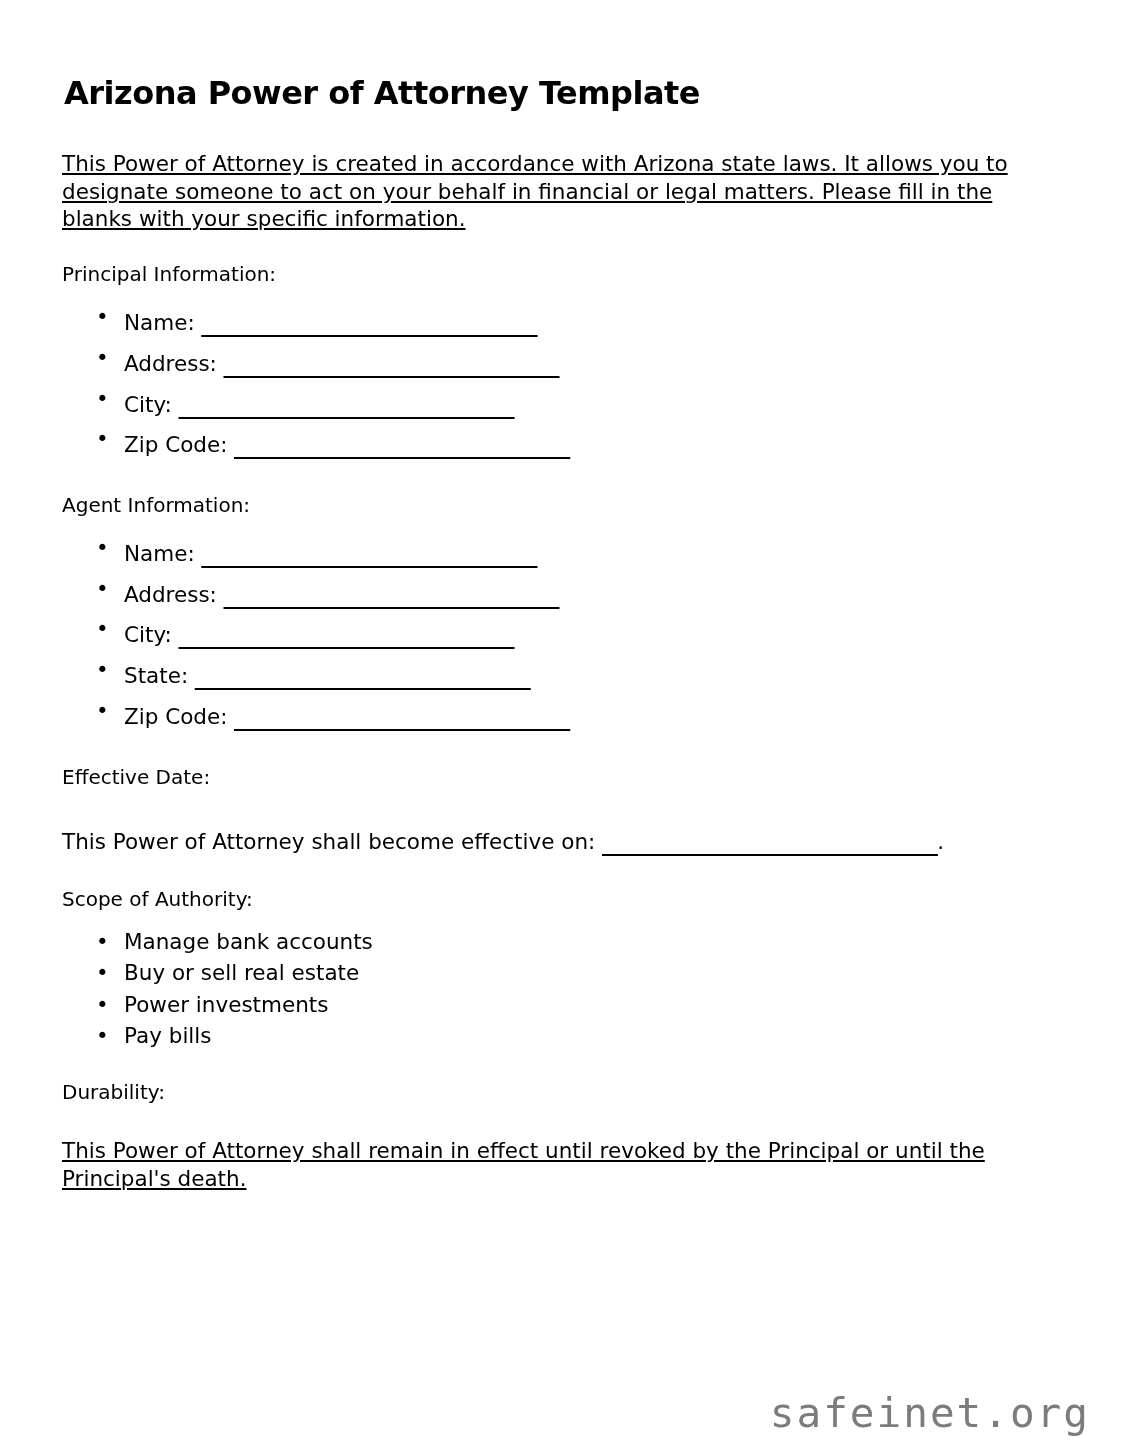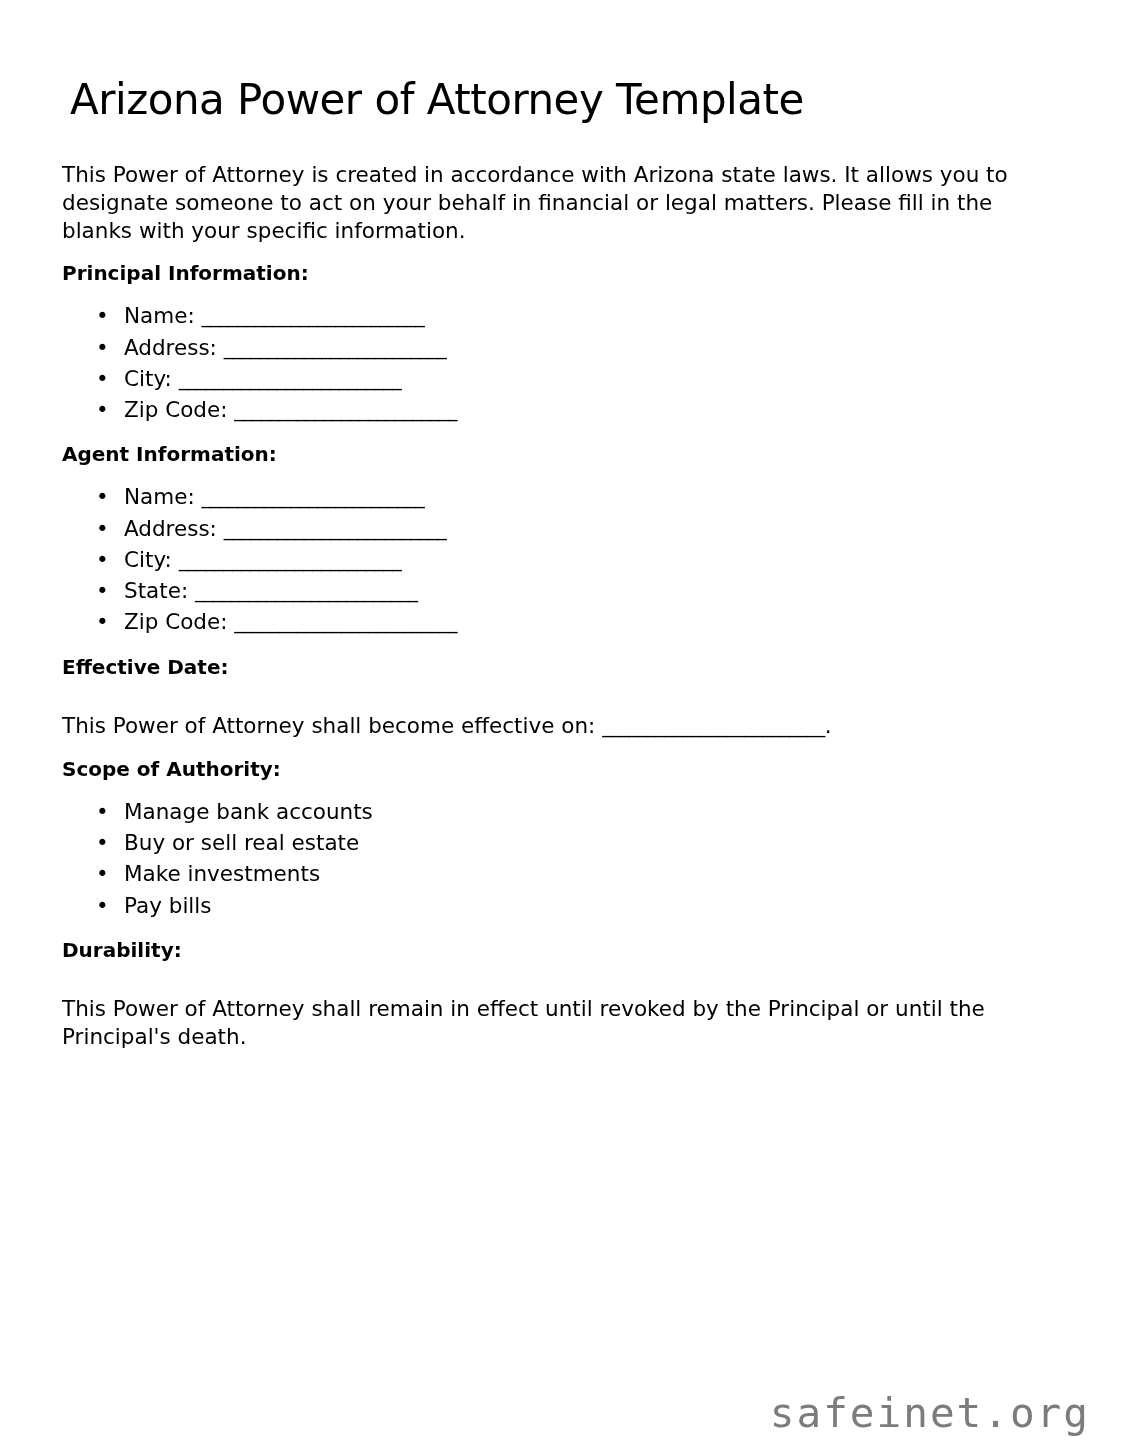--- a/index.html
+++ b/index.html
@@ -17,37 +17,38 @@
   }
   .page {
     position: absolute;
     left: 0; top: 0;
     width: 1124px;
     height: 1455px;
     box-sizing: border-box;
     padding: 62px 62px 0 62px;
   }
   .doc-title {
-    font-size: 42px;
-    font-weight: normal;
+    font-size: 32px;
+    font-weight: bold;
     line-height: 1.12;
     letter-spacing: -0.5px;
-    margin: 14px 0 0 8px;
+    margin: 14px 0 0 2px;
   }
   .para {
     font-size: 21.5px;
     line-height: 1.29;
     margin: 38px 0 0 0;
     max-width: 972px;
+    text-decoration: underline;
   }
   .section-heading {
     font-size: 20px;
-    font-weight: bold;
+    font-weight: normal;
     line-height: 1.3;
-    margin: 16px 0 0 0;
+    margin: 28px 0 0 0;
   }
   ul.blanks-list, ul.scope-list {
     list-style: none;
     margin: 14px 0 0 0;
     padding: 0 0 0 34px;
   }
   ul.blanks-list li, ul.scope-list li {
     font-size: 21.5px;
     line-height: 1.455;
     position: relative;
@@ -57,21 +58,21 @@
   ul.blanks-list li::before, ul.scope-list li::before {
     content: "\2022";
     position: absolute;
     left: 0;
     top: 0;
     font-size: 21.5px;
     line-height: 1.455;
   }
   .blank {
     letter-spacing: -0.6px;
-    font-size: 19px;
+    font-size: 28px;
   }
   .eff-line {
     font-size: 21.5px;
     line-height: 1.3;
     margin: 32px 0 0 0;
   }
   .scope-list {
     margin-top: 16px;
   }
   .watermark {
@@ -112,21 +113,21 @@
     <li><span>Zip Code:</span> <span class="blank">_________________________</span></li>
   </ul>
 
   <h2 class="section-heading">Effective Date:</h2>
   <p class="eff-line"><span>This Power of Attorney shall become effective on: </span><span class="blank">_________________________</span><span>.</span></p>
 
   <h2 class="section-heading">Scope of Authority:</h2>
   <ul class="scope-list">
     <li>Manage bank accounts</li>
     <li>Buy or sell real estate</li>
-    <li>Make investments</li>
+    <li>Power investments</li>
     <li>Pay bills</li>
   </ul>
 
   <h2 class="section-heading">Durability:</h2>
   <p class="para" style="margin-top:32px;">This Power of Attorney shall remain in effect until revoked by the Principal or until the Principal's death.</p>
 
 
   <div class="watermark">safeinet.org</div>
 
 </div>

